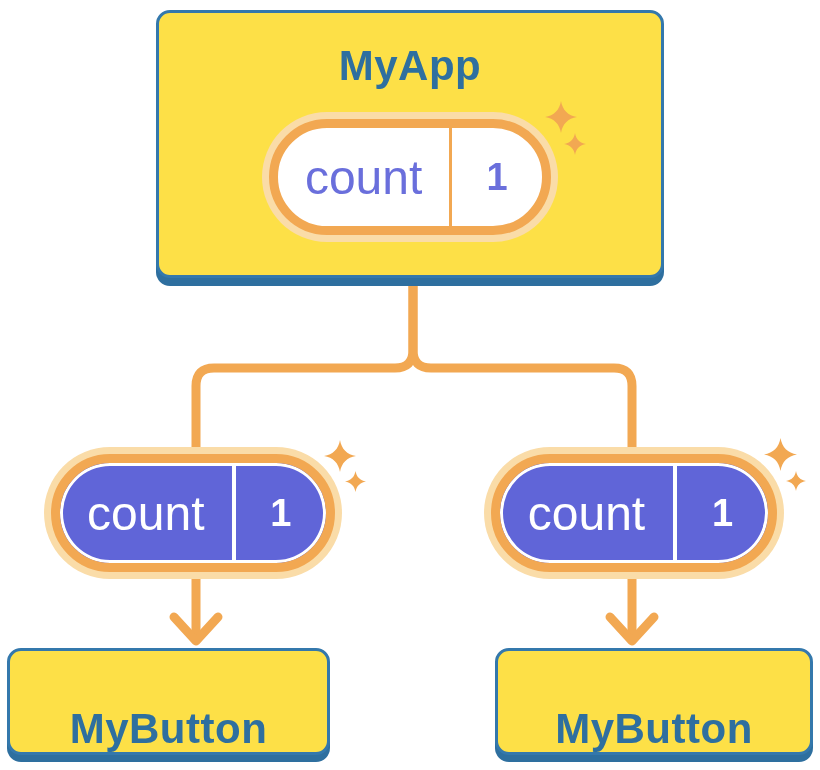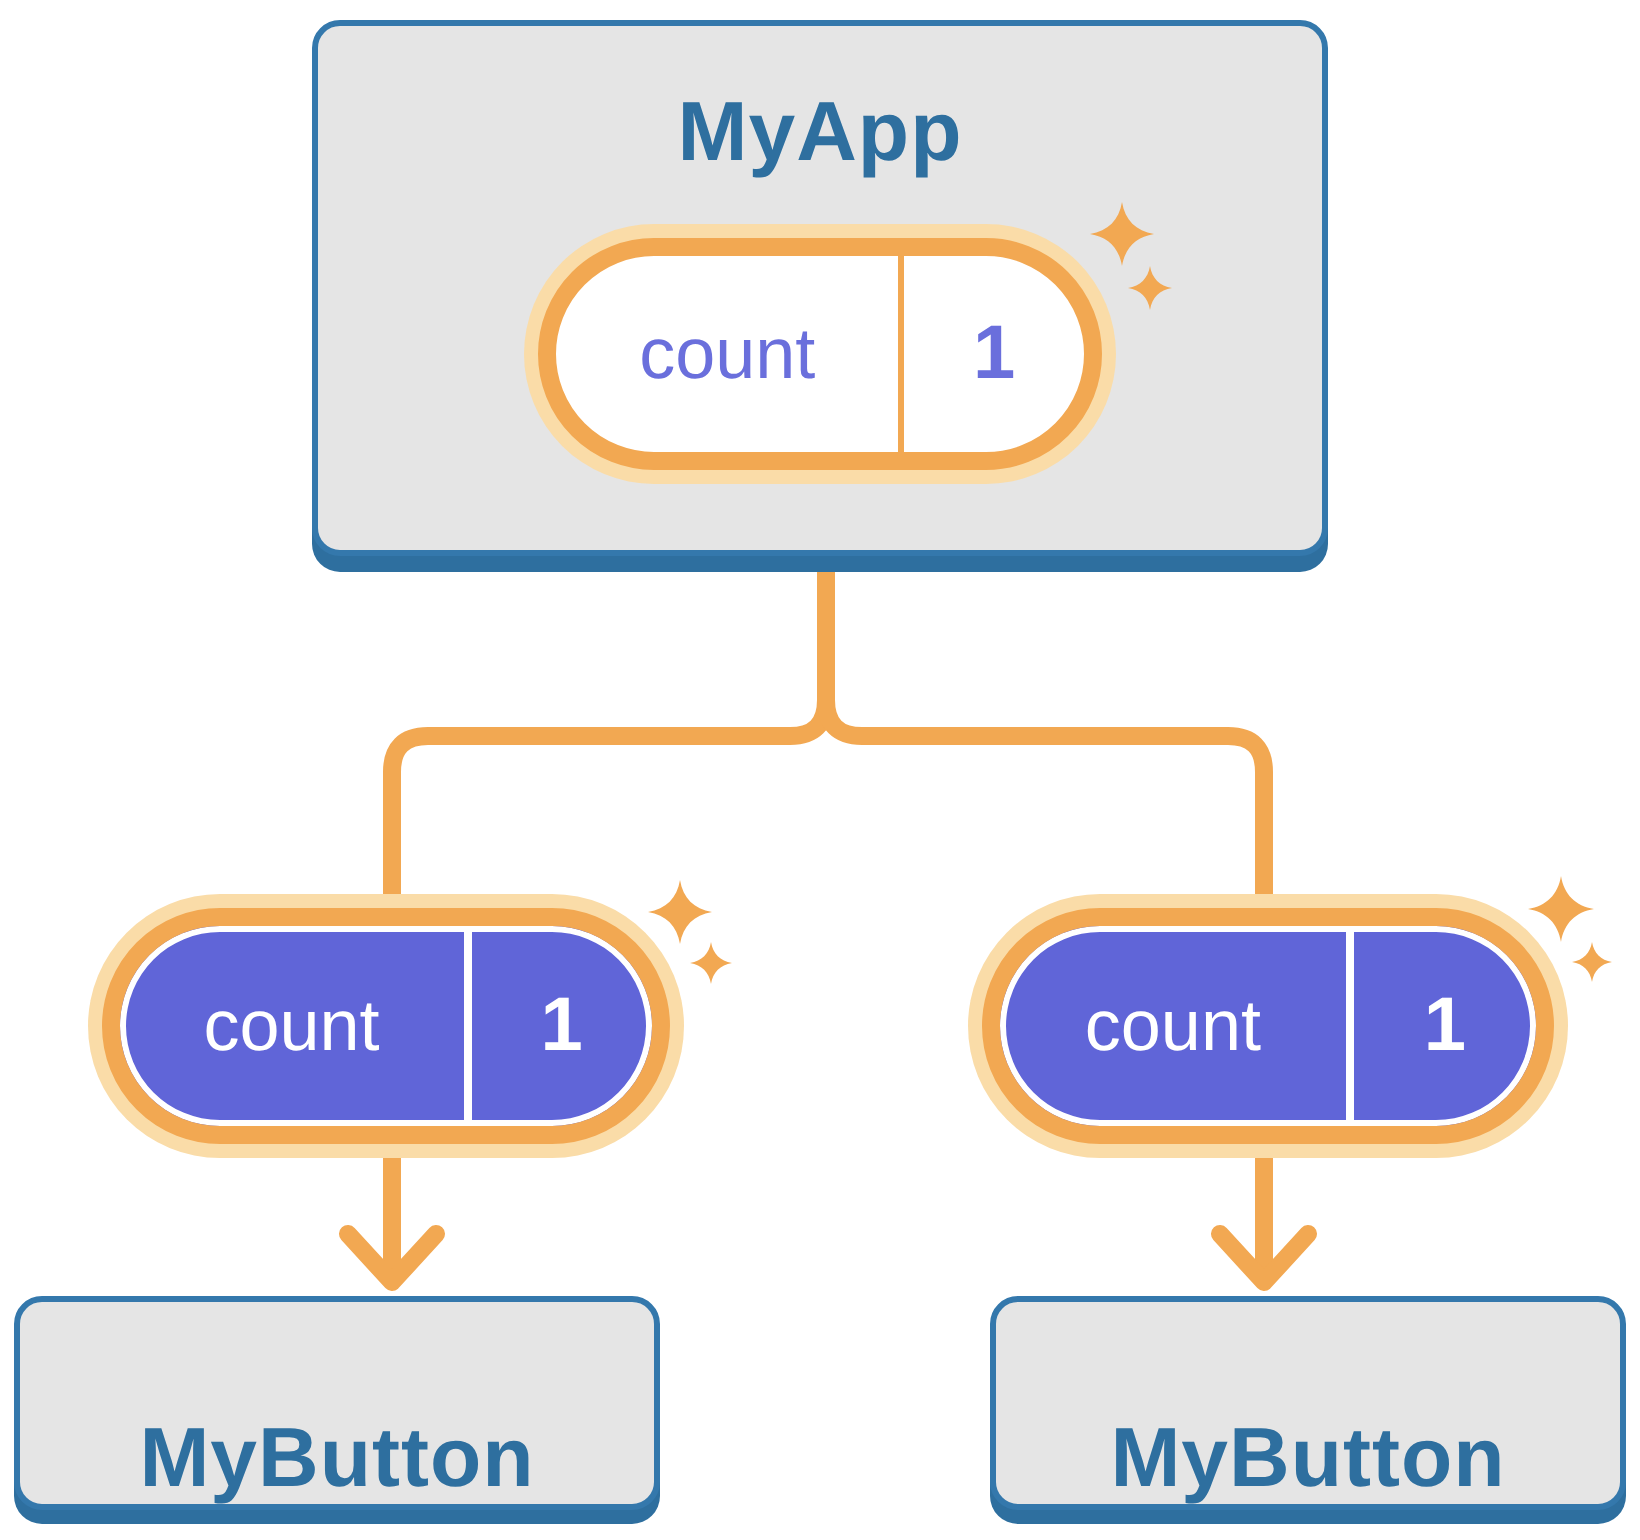--- a/index.html
+++ b/index.html
@@ -7,21 +7,21 @@
     position:relative;width:820px;height:770px;background:var(--bg,#ffffff);
     font-family:"Liberation Sans",sans-serif;overflow:hidden;
   }
   
   .connectors{position:absolute;left:0;top:0;z-index:0;color:var(--orange,#F2A852);}
   .connectors path{fill:none;stroke:currentColor;stroke-width:9;}
   .connectors path.chevron{stroke-linecap:round;stroke-linejoin:round;}
 
   
   .card{
-    position:absolute;background:#e5e5e5;box-sizing:border-box;
+    position:absolute;background:#fde047;box-sizing:border-box;
     border:3px solid var(--blue-border,#3478AC);border-radius:14px;
     box-shadow:0 8px 0 var(--blue-edge,#2E6F9F);z-index:1;
   }
   .card-root{left:156px;top:10px;width:508px;height:268px;padding-top:30px;}
   .card-child{display:flex;align-items:flex-end;justify-content:center;}
   .card-child-left{left:7px;top:648px;width:323px;height:107px;box-shadow:0 7px 0 var(--blue-edge,#2E6F9F);}
   .card-child-right{left:495px;top:648px;width:318px;height:107px;box-shadow:0 7px 0 var(--blue-edge,#2E6F9F);}
   .card-title{
     text-align:center;color:var(--blue-text,#2E6F9F);
     font-size:42px;font-weight:600;letter-spacing:0.5px;line-height:1.1;
@@ -32,21 +32,21 @@
     position:absolute;z-index:2;box-sizing:border-box;
     background:var(--orange-light,#FADCA8);border-radius:999px;padding:7px;
   }
   .pill-inner{
     height:100%;box-sizing:border-box;border-radius:999px;
     border:9px solid var(--orange,#F2A852);
     display:flex;align-items:stretch;overflow:hidden;
   }
   .pill-state .pill-inner{background:#ffffff;}
   .pill-prop  .pill-inner{background:var(--purple-fill,#6065D8);box-shadow:inset 0 0 0 3px #ffffff;}
-  .pill-key{flex:1 1 auto;display:flex;align-items:center;justify-content:center;font-size:36px;}
+  .pill-key{flex:1 1 auto;display:flex;align-items:center;justify-content:center;font-size:48px;}
   .pill-value{flex:0 0 34%;display:flex;align-items:center;justify-content:center;font-size:38px;font-weight:700;}
   .pill-divider{flex:0 0 auto;}
   .pill-state .pill-key,.pill-state .pill-value{color:var(--purple-text,#6A6FDC);}
   .pill-state .pill-divider{width:3px;background:var(--orange,#F2A852);}
   .pill-prop .pill-key,.pill-prop .pill-value{color:#ffffff;}
   .pill-prop .pill-divider{width:4px;background:#ffffff;}
 
   .pill-root {left:262px;top:112px;width:296px;height:130px;}
   .pill-left {left:44px;top:447px;width:298px;height:132px;}
   .pill-right{left:484px;top:447px;width:300px;height:132px;}

